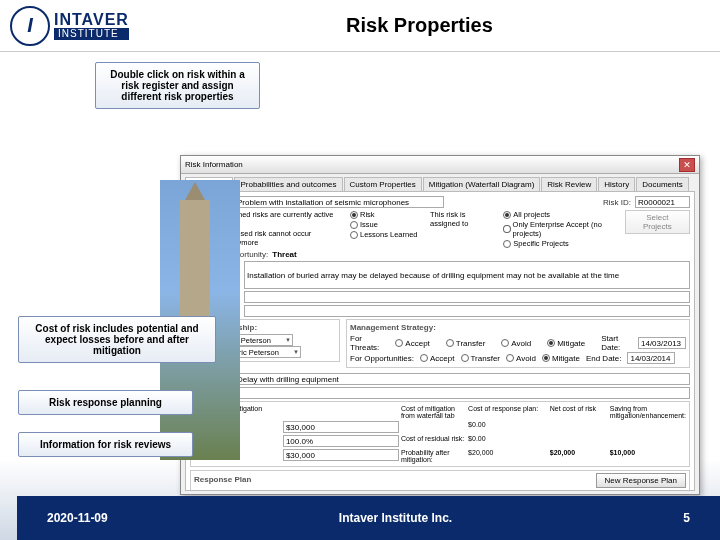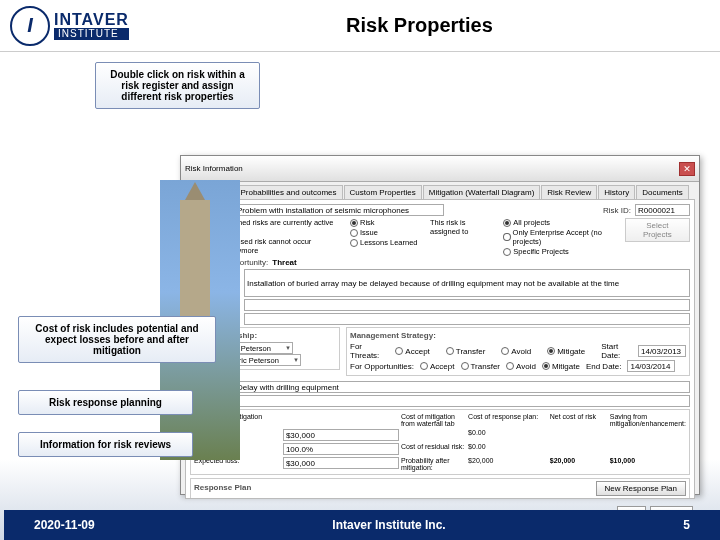--- a/index.html
+++ b/index.html
@@ -7,38 +7,38 @@
 .slide{width:720px;height:540px;position:relative;background:linear-gradient(#fff 0,#fff 85%,#cfd8e5 100%)}
 .header{height:52px;display:flex;align-items:center;padding:4px 10px;border-bottom:1px solid #ccc}
 .logo{display:flex;align-items:center;gap:4px}
 .logo-icon{width:40px;height:40px;border:2px solid #0a2a6b;border-radius:50%;display:flex;align-items:center;justify-content:center;font-weight:bold;color:#0a2a6b;font-size:20px;font-style:italic}
 .logo-text{display:flex;flex-direction:column;line-height:1}
 .logo-text .t1{color:#0a2a6b;font-weight:bold;font-size:16px;letter-spacing:1px}
 .logo-text .t2{background:#0a2a6b;color:#fff;font-size:10px;padding:1px 4px;letter-spacing:1px}
 .title{flex:1;text-align:center;font-weight:bold;font-size:20px}
 .callout{position:absolute;background:linear-gradient(#fff,#e6ecf5);border:1px solid #7a8db5;padding:6px 8px;font-size:10px;font-weight:bold;text-align:center;z-index:10;border-radius:2px}
 .dialog{position:absolute;left:180px;top:155px;width:520px;height:340px;background:#f0f0f0;border:1px solid #888;box-shadow:2px 2px 6px rgba(0,0,0,.3);font-size:8px}
-.dlg-title{background:linear-gradient(#fff,#e0e0e0);height:26px;display:flex;align-items:center;justify-content:space-between;padding:8px 4px;border-bottom:1px solid #aaa}
+.dlg-title{background:linear-gradient(#fff,#e0e0e0);height:18px;display:flex;align-items:center;justify-content:space-between;padding:8px 4px;border-bottom:1px solid #aaa}
 .dlg-close{width:16px;height:14px;background:#c94f4f;color:#fff;display:flex;align-items:center;justify-content:center;font-size:9px;border:1px solid #a03030}
 .tabs{display:flex;gap:1px;padding:3px 4px 0 4px;background:#f0f0f0;font-size:8px}
 .tab{padding:2px 5px;background:#e8e8e8;border:1px solid #bbb;border-bottom:none;cursor:pointer}
 .tab.active{background:#fff}
 .tab-body{background:#fff;margin:0 4px 4px 4px;border:1px solid #bbb;padding:4px;height:300px;overflow:hidden}
 .row{display:flex;align-items:center;gap:4px;margin-bottom:2px;font-size:8px}
 .lbl{color:#333}
 .inp{border:1px solid #aaa;height:12px;padding:0 2px;font-size:8px;background:#fff}
 .radio-grp{display:flex;flex-direction:column;gap:1px;font-size:7.5px}
 .radio-row{display:flex;align-items:center;gap:2px}
 .rad{width:8px;height:8px;border:1px solid #666;border-radius:50%;display:flex;align-items:center;justify-content:center}
 .rad.on::after{content:'';width:4px;height:4px;background:#333;border-radius:50%}
 .sec{border:1px solid #ccc;padding:3px;margin-bottom:3px}
 .sec-title{font-size:8px;font-weight:bold;color:#555;margin-bottom:2px}
 .btn{border:1px solid #999;background:linear-gradient(#fff,#e0e0e0);padding:2px 8px;font-size:8px;cursor:pointer}
 .footer-btns{display:flex;justify-content:flex-end;gap:4px;padding:3px 6px}
-.slide-footer{position:absolute;bottom:0;left:4px;right:0;height:30px;background:#0a2a6b;color:#fff;display:flex;align-items:center;justify-content:space-between;padding:0 30px;font-size:12px;font-weight:bold}
+.slide-footer{position:absolute;bottom:0;left:17px;right:0;height:44px;background:#0a2a6b;color:#fff;display:flex;align-items:center;justify-content:space-between;padding:0 30px;font-size:12px;font-weight:bold}
 .photo{position:absolute;left:160px;top:180px;width:80px;height:280px;background:linear-gradient(180deg,#7aa5d6 0,#8bb5e6 40%,#6a8050 100%);z-index:1}
 .tower{position:absolute;left:20px;top:20px;width:30px;height:140px;background:#b5a88a}
 .tower::before{content:'';position:absolute;top:-18px;left:5px;width:0;height:0;border-left:10px solid transparent;border-right:10px solid transparent;border-bottom:18px solid #9a8d72}
 .mini{display:flex;align-items:center;gap:3px}
 .dd{border:1px solid #aaa;height:12px;width:70px;font-size:7.5px;padding:0 2px;background:#fff;display:flex;align-items:center;justify-content:space-between}
 .dd::after{content:'▾';font-size:7px;color:#555}
 </style>
 </head>
 <body>
 

